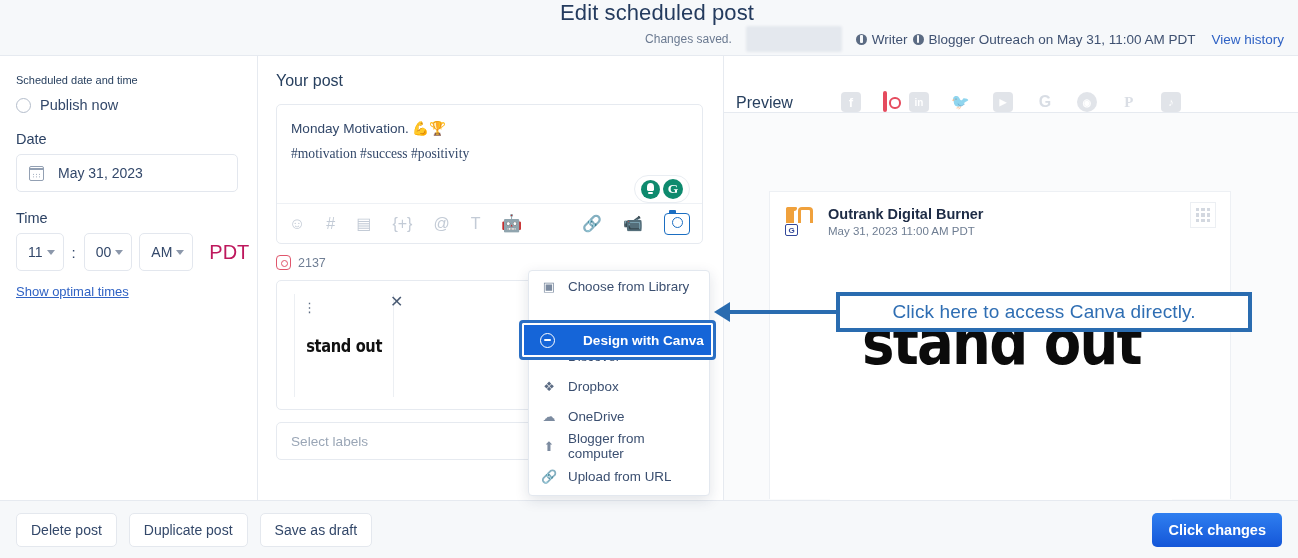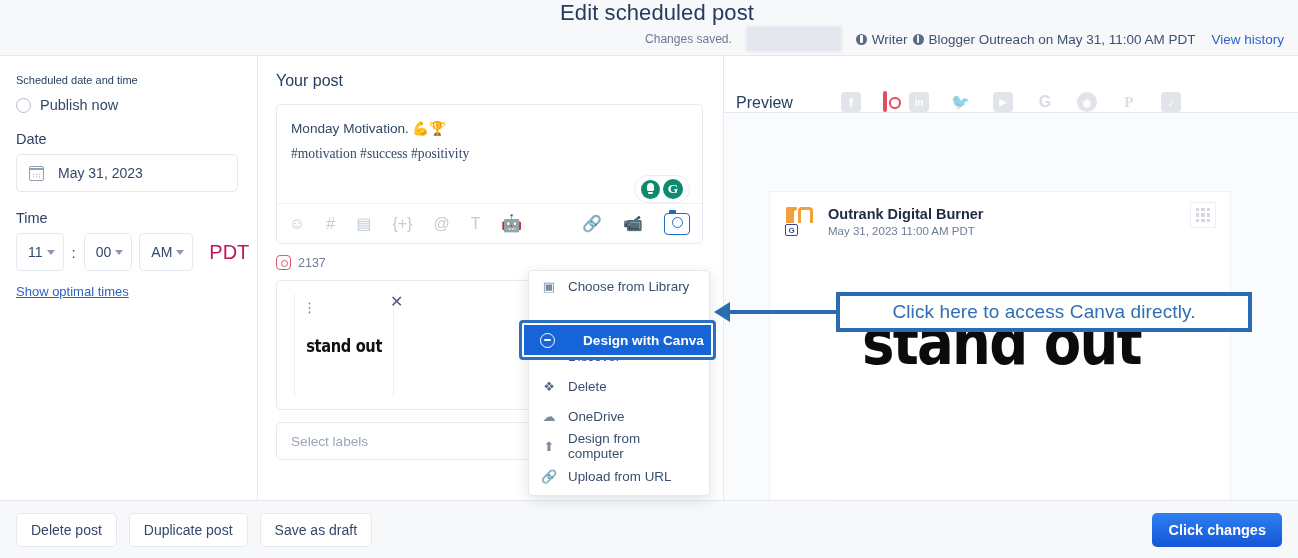--- a/index.html
+++ b/index.html
@@ -432,29 +432,29 @@
       <span class="mi-ico">▣</span>
       <span>Choose from Library</span>
     </div>
     <div style="height:40px"></div>
     <div class="menu-item">
       <span class="mi-ico">⌕</span>
       <span>Discover</span>
     </div>
     <div class="menu-item">
       <span class="mi-ico" style="color:#5b6b83">❖</span>
-      <span>Delete</span>
+      <span>Dropbox</span>
     </div>
     <div class="menu-item">
       <span class="mi-ico">☁</span>
       <span>OneDrive</span>
     </div>
     <div class="menu-item">
       <span class="mi-ico">⬆</span>
-      <span>Design from computer</span>
+      <span>Blogger from computer</span>
     </div>
     <div class="menu-item">
       <span class="mi-ico">🔗</span>
       <span>Upload from URL</span>
     </div>
     <div class="menu-item" style="opacity:.5">
       
       
     </div>
   </div>

